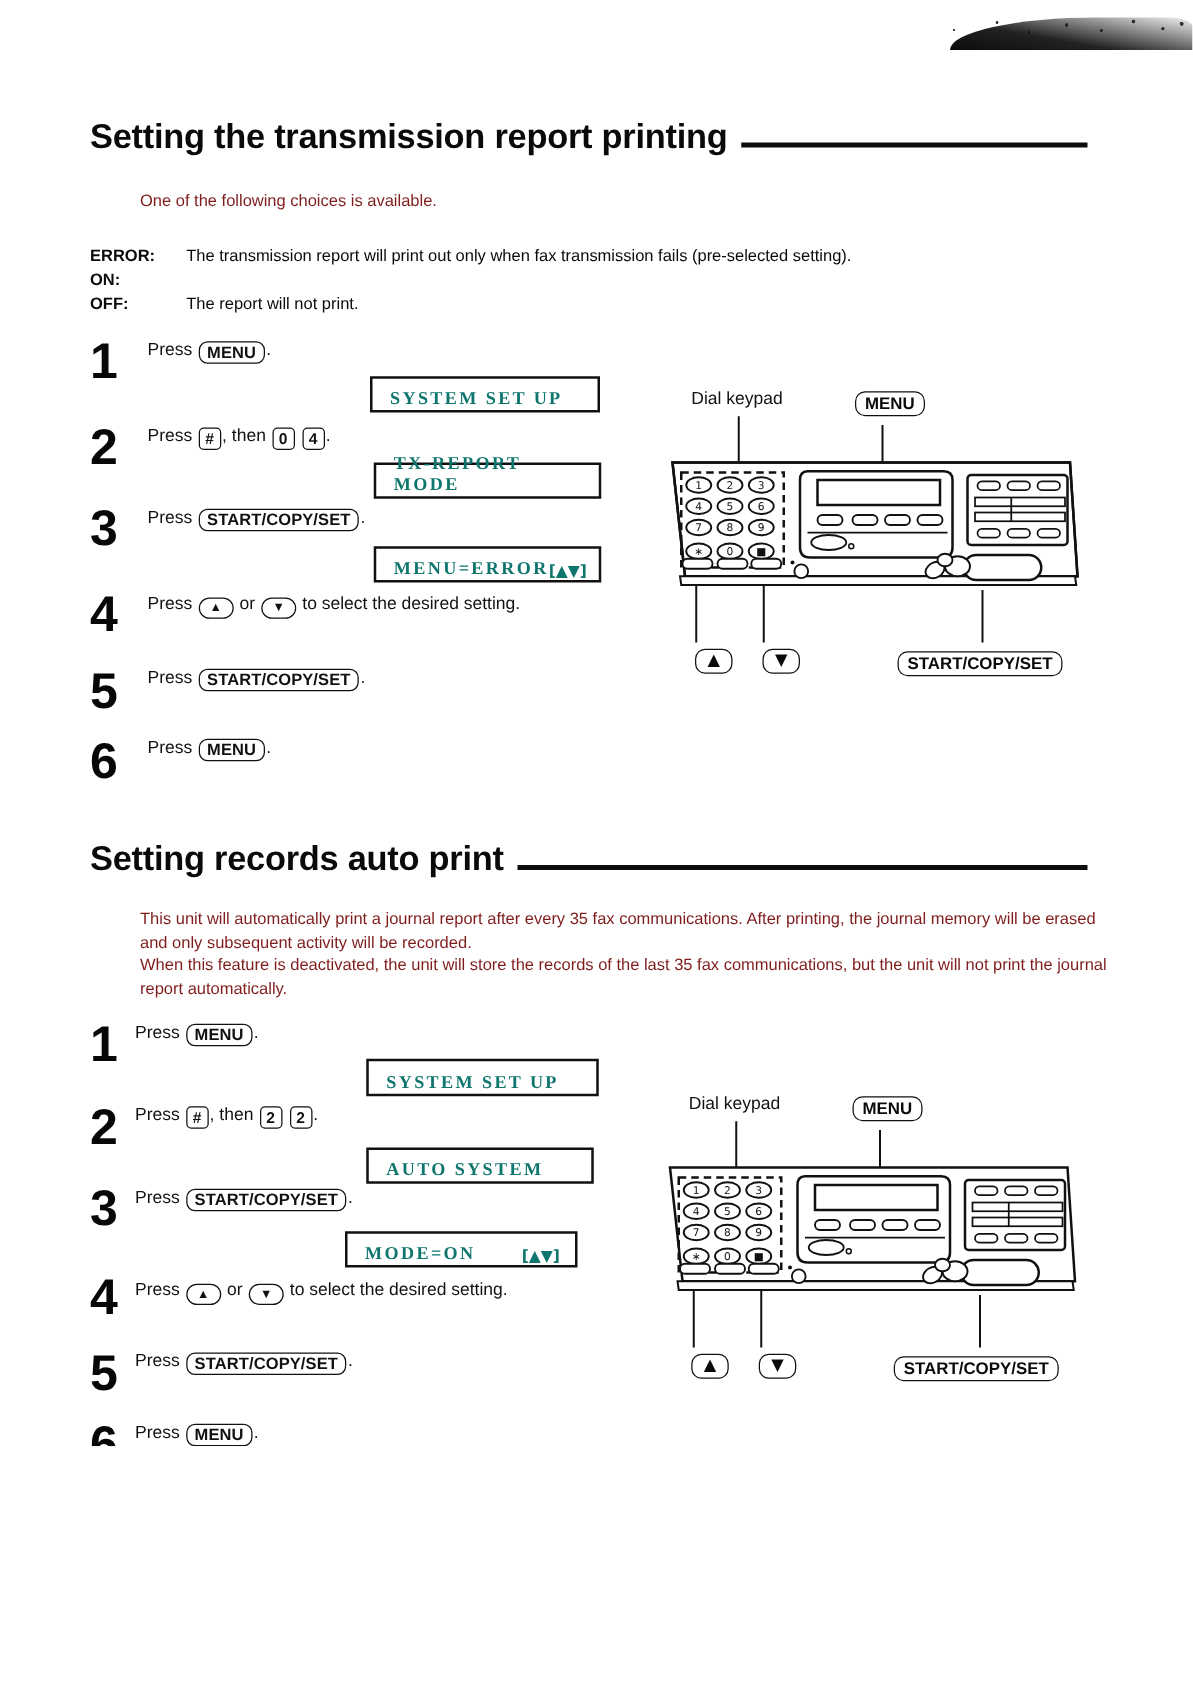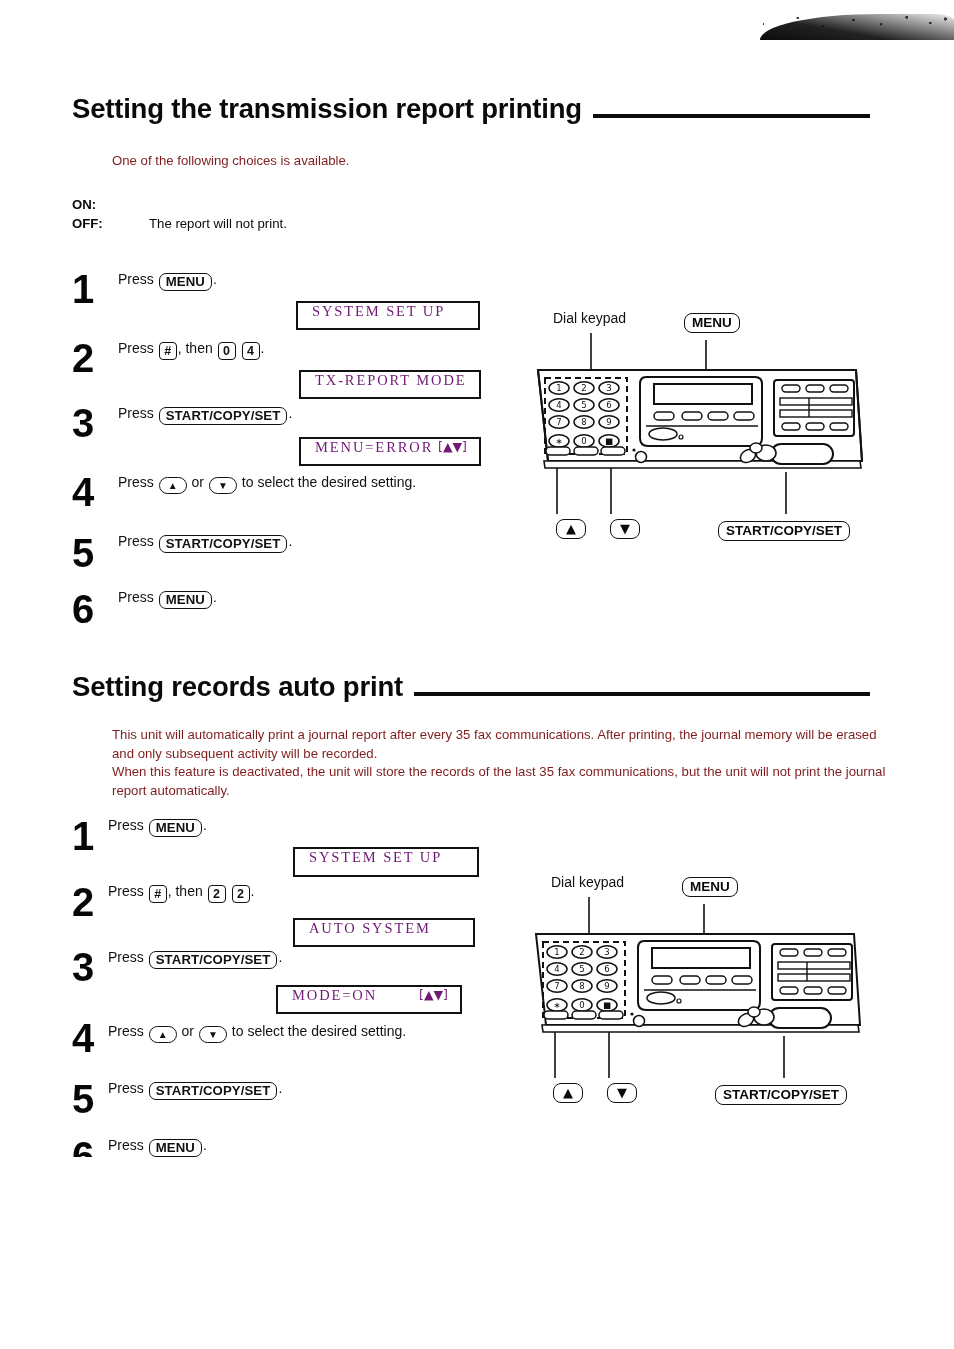--- a/index.html
+++ b/index.html
@@ -175,23 +175,24 @@
 
   
   .lcd {
     position: absolute;
     border: 2px solid #111;
     background: #fff;
     font-family: "Liberation Serif", serif;
     font-size: 14.5px;
     letter-spacing: 1.9px;
     display: flex;
-    align-items: flex-start;
+    align-items: flex-end;
     box-sizing: border-box;
-    color: #701a75;
+    color: #0f766e;
+    font-weight: bold;
   }
   .lcd .lcd-text { padding-left: 14px; }
   .lcd .lcd-arrows {
     margin-left: auto;
     padding-right: 12px;
     letter-spacing: 0px;
     font-family: "DejaVu Sans", sans-serif;
     font-size: 12.5px;
   }
 
@@ -239,20 +240,24 @@
   <div class="artifact-top-speck"></div>
 
   <div class="section-head" style="left:72px; top:95px; width:798px;">
     <div class="title">Setting the transmission report printing</div>
     <div class="rule"></div>
   </div>
 
   <div class="para" style="left:72px; top:152px; width:700px;">One of the following choices is available.</div>
 
   <div class="defs" style="left:72px; top:195px; width:790px;">
+    <div class="row">
+      <div class="term">ERROR:</div>
+      <div class="desc">The transmission report will print out only when fax transmission fails (pre-selected setting).</div>
+    </div>
     <div class="row">
       <div class="term">ON:</div>
     </div>
     <div class="row">
       <div class="term">OFF:</div>
       <div class="desc">The report will not print.</div>
     </div>
   </div>
 
   <div class="step-num" style="left:72px; top:269px;">1</div>

